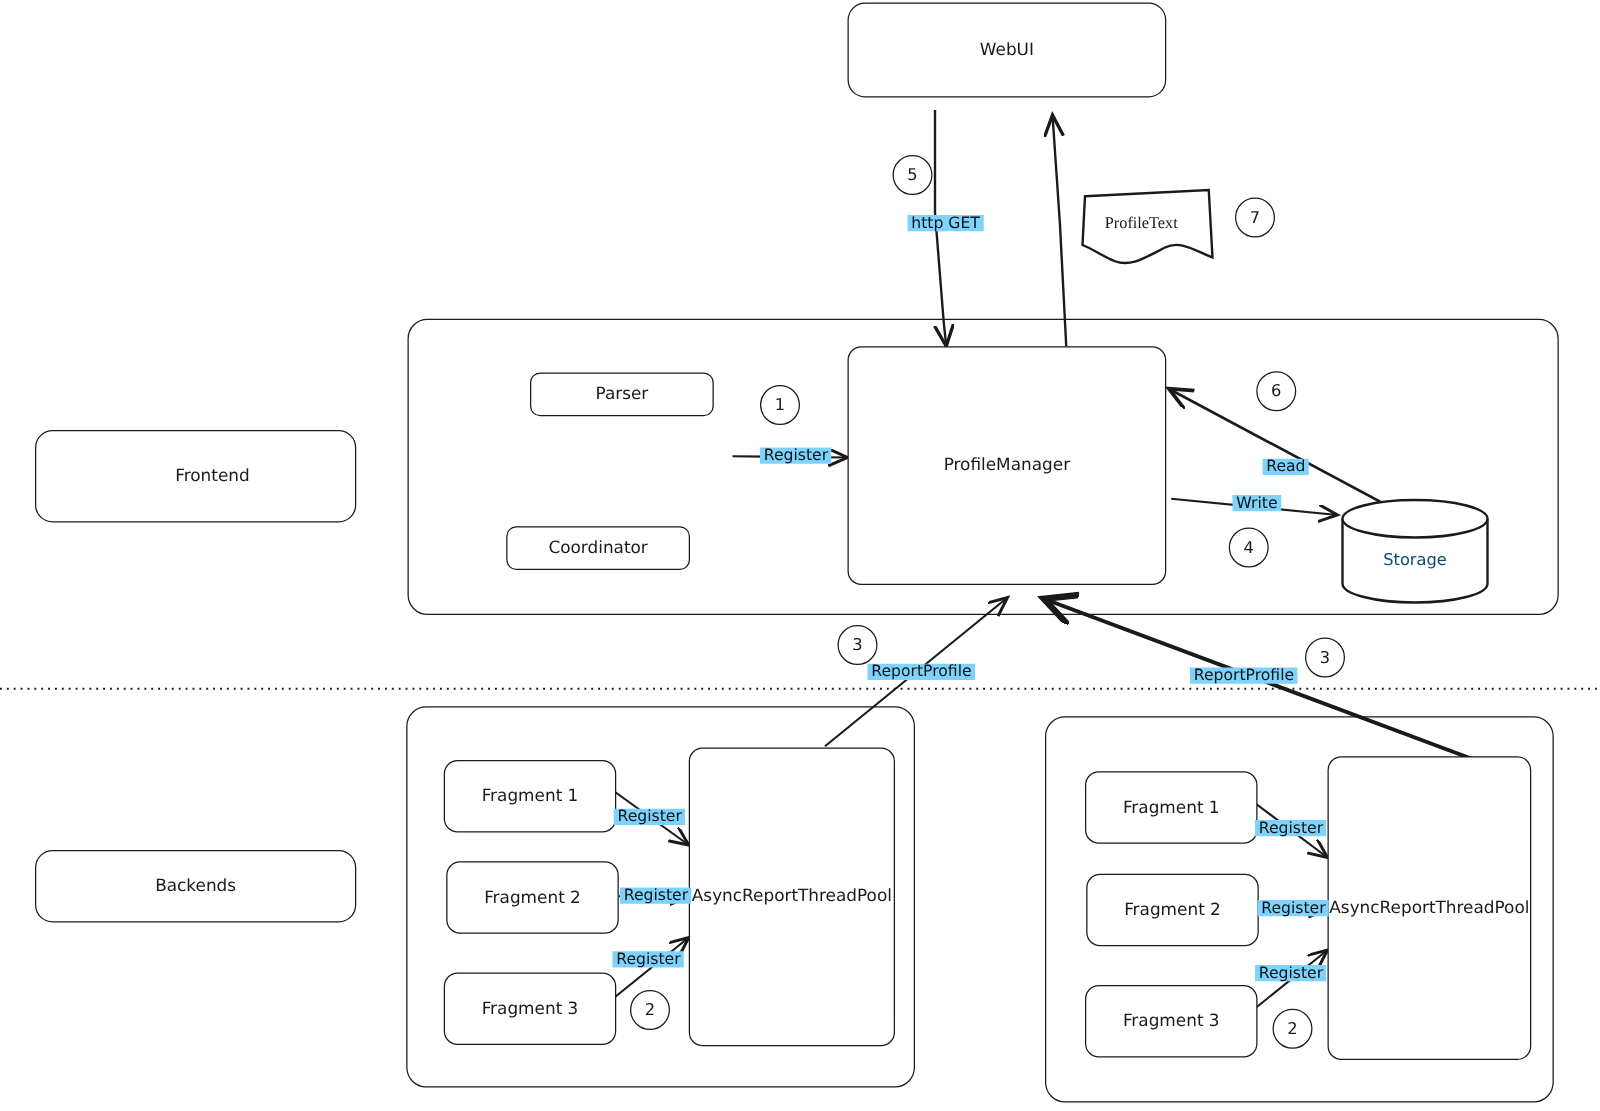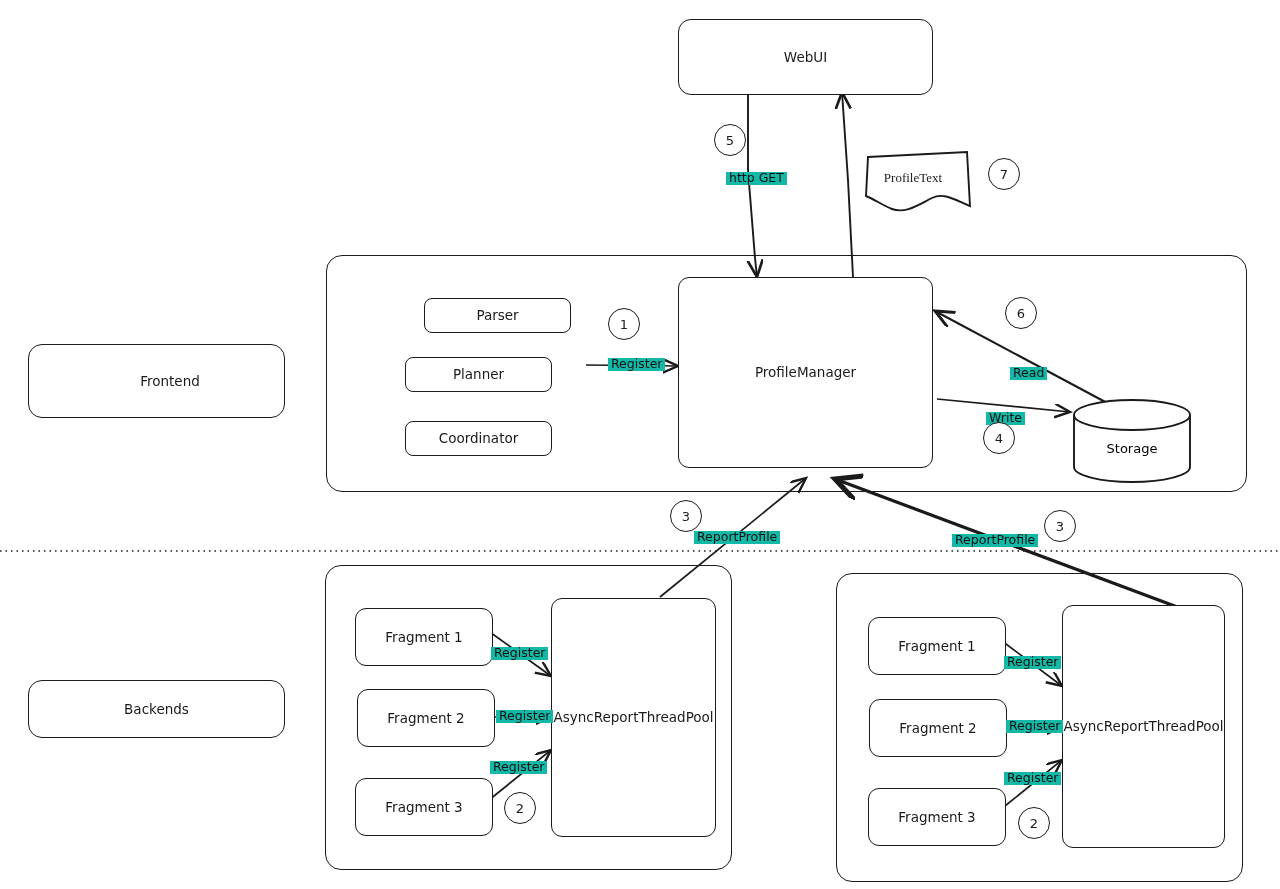--- a/index.html
+++ b/index.html
@@ -43,42 +43,42 @@
     position: absolute;
     box-sizing: border-box;
     border: 1.7px solid #1a1a1a;
     border-radius: 16px;
     background: transparent;
   }
   .edge-label {
     position: absolute;
     font-size: 12.5px;
     color: #111;
-    background: #14b8a6;
+    background: #7dd3fc;
     padding: 0 3px;
     white-space: nowrap;
     line-height: 1;
   }
   .badge {
     position: absolute;
     width: 30px;
     height: 30px;
     border-radius: 50%;
     border: 1.7px solid #1a1a1a;
     background: #ffffff;
     display: flex;
     align-items: center;
     justify-content: center;
     font-size: 13px;
     color: #1a1a1a;
   }
   .cyl-label {
     position: absolute;
     font-size: 13px;
-    color: #000000;
+    color: #0c4a6e;
     text-align: center;
     width: 120px;
   }
   .doc-label {
     position: absolute;
     font-size: 13px;
     color: #1a1a1a;
     text-align: center;
     width: 110px;
     font-family: Liberation Serif, serif;
@@ -135,34 +135,31 @@
   </svg>
 
   <div class="node rounded-lg" style="left:28px; top:344px; width:257px; height:74px;padding-left:27px;">
     <span>Frontend</span>
   </div>
 
   <div class="node rounded-lg" style="left:28px; top:680px; width:257px; height:58px;">
     <span>Backends</span>
   </div>
 
-  <div class="node rounded-lg" style="left:678px; top:19px; width:255px; height:76px;border-radius:13px;">
+  <div class="node rounded-lg" style="left:678px; top:2px; width:255px; height:76px;">
     <span>WebUI</span>
   </div>
 
   <div class="doc-label" style="left:858px; top:170px;">ProfileText</div>
 
   <div class="container-box" style="left:326px; top:255px; width:921px; height:237px;"></div>
 
   <div class="node rounded-sm" style="left:424px; top:298px; width:147px; height:35px;align-items:center;">
     <span>Parser</span>
   </div>
-  <div class="node rounded-sm" style="left:405px; top:357px; width:147px; height:35px;">
-    <span>Planner</span>
-  </div>
   <div class="node rounded-md" style="left:678px; top:277px; width:255px; height:191px;">
     <span>ProfileManager</span>
   </div>
 
   <div class="node rounded-sm" style="left:405px; top:421px; width:147px; height:35px;">
     <span>Coordinator</span>
   </div>
 
   <div class="cyl-label" style="left:1072px; top:441px;">Storage</div>
 
@@ -195,21 +192,21 @@
   <div class="node rounded-md" style="left:1062px; top:605px; width:163px; height:243px;">
     <span>AsyncReportThreadPool</span>
   </div>
 
   <div class="edge-label" style="left:726px; top:172px;">http GET</div>
 
   <div class="edge-label" style="left:608px; top:358px;">Register</div>
 
   <div class="edge-label" style="left:1010px; top:343px;margin-top:24px;">Read</div>
 
-  <div class="edge-label" style="left:986px; top:396px;margin-top:16px;">Write</div>
+  <div class="edge-label" style="left:986px; top:396px;">Write</div>
 
   <div class="edge-label" style="left:694px; top:531px;">ReportProfile</div>
 
   <div class="edge-label" style="left:952px; top:534px;">ReportProfile</div>
 
   <div class="edge-label" style="left:491px; top:647px;">Register</div>
   <div class="edge-label" style="left:496px; top:710px;">Register</div>
   <div class="edge-label" style="left:490px; top:761px;">Register</div>
 
   <div class="edge-label" style="left:1004px; top:656px;">Register</div>

